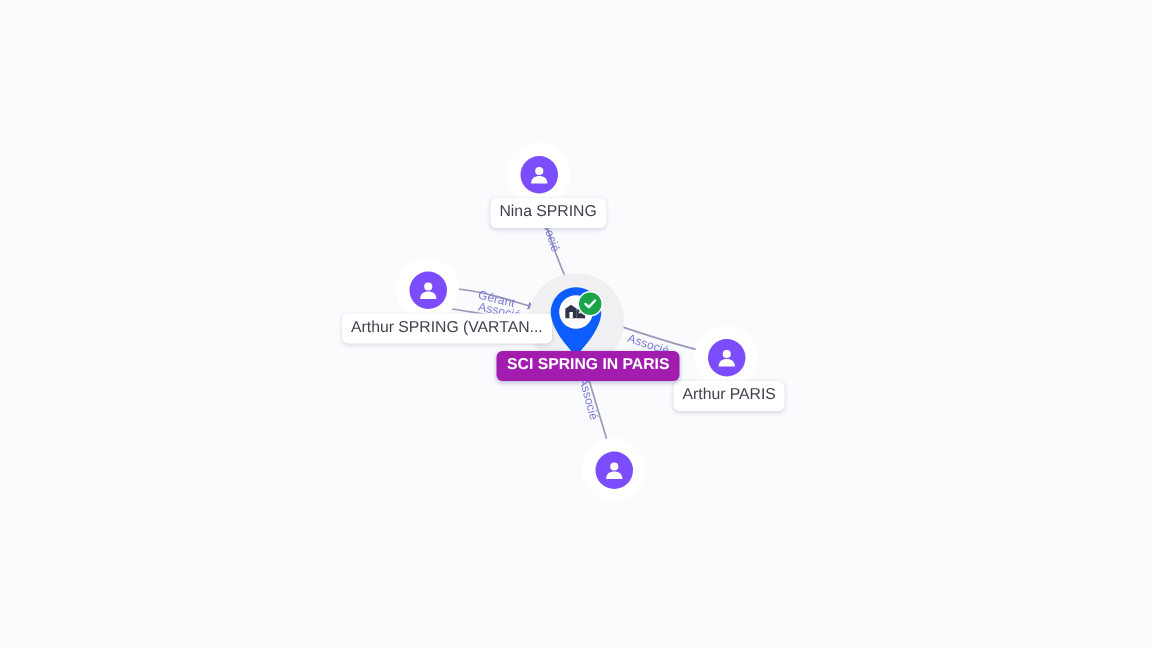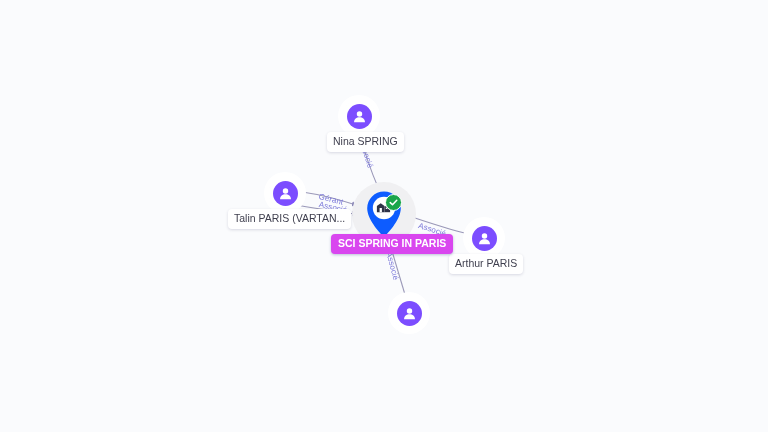--- a/index.html
+++ b/index.html
@@ -98,21 +98,21 @@
     align-items: center;
     justify-content: center;
     z-index: 10;
   }
   #verified-badge svg { display: block; }
 
   #company-label {
     position: absolute;
     left: 331px;
     top: 234px;
-    background: #d946ef;
+    background: #a21caf;
     color: #ffffff;
     font-size: 10.5px;
     font-weight: bold;
     line-height: 13px;
     padding: 3px 7px 4px 7px;
     border-radius: 4px;
     white-space: nowrap;
     box-shadow: 0 1px 3px rgba(20,40,120,0.28);
     z-index: 9;
   }
@@ -201,21 +201,21 @@
   <div class="node-label" style="left:327px; top:132px;">Nina SPRING</div>
 
   <div class="person-node" style="left:268px; top:176px;">
     <div class="person-disc">
       <svg width="15" height="15" viewBox="0 0 16 16" xmlns="http://www.w3.org/2000/svg">
         <circle cx="8" cy="5.3" r="2.9" fill="#ffffff"></circle>
         <path d="M2.2 14.2 C2.2 10.6 4.8 8.9 8 8.9 C11.2 8.9 13.8 10.6 13.8 14.2 Z" fill="#ffffff"></path>
       </svg>
     </div>
   </div>
-  <div class="node-label" style="left:228px; top:209px;">Talin PARIS (VARTAN...</div>
+  <div class="node-label" style="left:228px; top:209px;">Arthur SPRING (VARTAN...</div>
 
   <div class="person-node" style="left:467px; top:221px;">
     <div class="person-disc">
       <svg width="15" height="15" viewBox="0 0 16 16" xmlns="http://www.w3.org/2000/svg">
         <circle cx="8" cy="5.3" r="2.9" fill="#ffffff"></circle>
         <path d="M2.2 14.2 C2.2 10.6 4.8 8.9 8 8.9 C11.2 8.9 13.8 10.6 13.8 14.2 Z" fill="#ffffff"></path>
       </svg>
     </div>
   </div>
   <div class="node-label" style="left:449px; top:254px;">Arthur PARIS</div>

